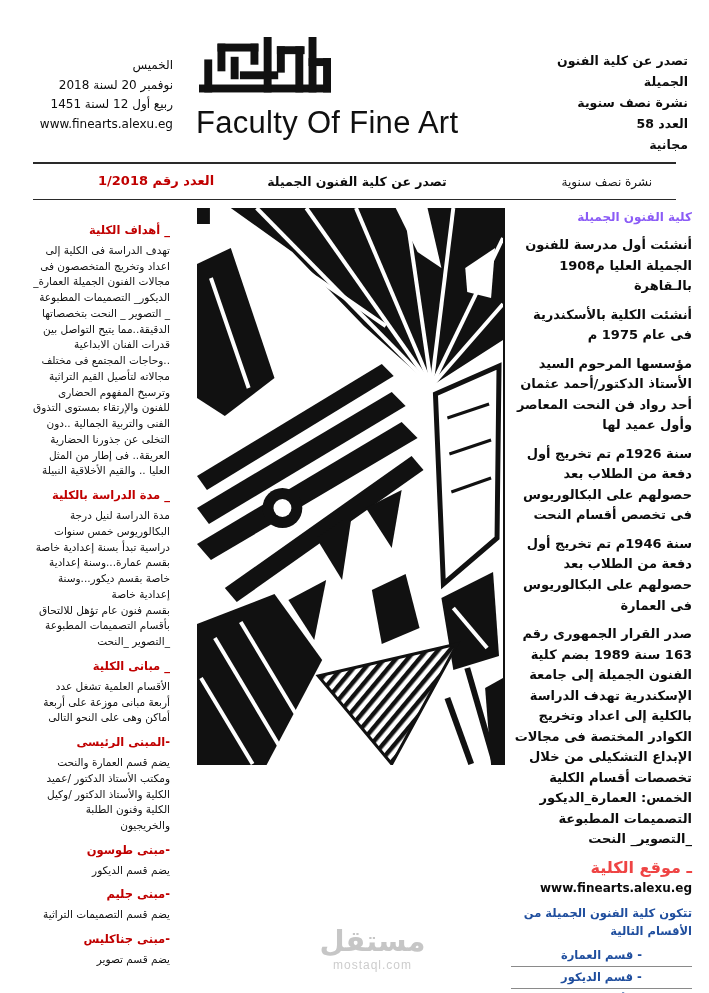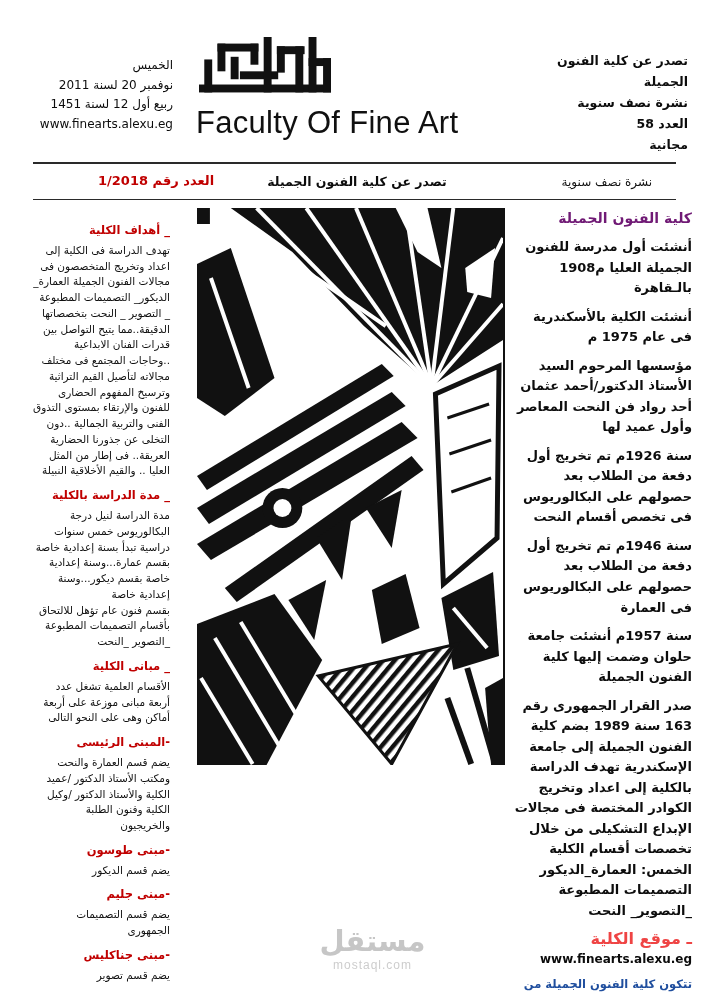--- a/index.html
+++ b/index.html
@@ -45,21 +45,21 @@
     font-size:10.5px; line-height:1.5; color:#101010; white-space:pre-line;
     margin-bottom:5px; text-align:right;
   }
 
   
   .artwork { position:absolute; top:208px; left:197px; width:308px; height:557px; border-right:2px solid #111; }
   .artwork svg { display:block; width:100%; height:100%; }
 
   
   .history-col { position:absolute; top:210px; left:511px; width:181px; text-align:right; }
-  .hist-title { color:#701a75; font-size:14px; font-weight:bold; margin-bottom:11px; }
+  .hist-title { color:#8b5cf6; font-size:12px; font-weight:bold; margin-bottom:11px; }
   .history-col .hp {
     font-size:13px; font-weight:bold; line-height:1.58; color:#0d0d0d;
     margin-bottom:8px; text-align:right;
   }
   .site-h { color:#ef4444; font-size:16px; font-weight:bold; margin:4px 0 4px; }
   .site-url { display:block; color:#0c0c0c; font-weight:bold; font-size:12px; text-decoration:none; margin-bottom:10px; }
   .dept-intro { color:#1f4e9e; font-size:11.5px; font-weight:bold; line-height:1.55; margin-bottom:4px; }
   .dept-list { list-style:none;text-align:center; }
   .dept-list li {
     color:#1f4e9e; font-size:11.5px; font-weight:bold;
@@ -72,21 +72,21 @@
   .wm-domain { font-size:12px; color:#cdcdcd; letter-spacing:1px; font-family:"Liberation Sans", sans-serif; }
 </style>
 </head>
 <body>
 
 <div class="page">
 
   <header>
     <div class="date-block" dir="rtl">
       <div>الخميس</div>
-      <div>نوفمبر 20 لسنة 2011</div>
+      <div>نوفمبر 20 لسنة 2018</div>
       <div>ربيع أول 12 لسنة 1451</div>
       <a href="#" class="url" dir="ltr">www.finearts.alexu.eg</a>
     </div>
 
     <svg class="kufic" viewBox="0 0 200 100" aria-hidden="true">
       <g fill="#111">
         <rect x="0" y="72" width="200" height="12"></rect>
         <rect x="8" y="34" width="12" height="50"></rect>
         <rect x="28" y="10" width="12" height="42"></rect>
         <rect x="28" y="10" width="62" height="12"></rect>
@@ -139,21 +139,21 @@
     <section class="sec">
       <h3>-المبنى الرئيسى</h3>
       <p>يضم قسم العمارة والنحت ومكتب الأستاذ الدكتور /عميد الكلية والأستاذ الدكتور /وكيل الكلية وفنون الطلبة والخريجيون</p>
     </section>
     <section class="sec">
       <h3>-مبنى طوسون</h3>
       <p>يضم قسم الديكور</p>
     </section>
     <section class="sec">
       <h3>-مبنى جليم</h3>
-      <p>يضم قسم التصميمات الجمهورى</p>
+      <p>يضم قسم التصميمات التراثية</p>
     </section>
     <section class="sec">
       <h3>-مبنى جناكليس</h3>
       <p>يضم قسم تصوير</p>
     </section>
   </aside>
 
   <section class="artwork">
     <svg viewBox="0 0 308 557" preserveAspectRatio="none" aria-hidden="true">
       <defs>
@@ -223,21 +223,20 @@
     </svg>
   </section>
 
   <aside class="history-col" dir="rtl">
     <h2 class="hist-title">كلية الفنون الجميلة</h2>
     <p class="hp">أنشئت أول مدرسة للفنون الجميلة العليا م1908 بالـقاهرة</p>
     <p class="hp">أنشئت الكلية بالأسكندرية فى عام 1975 م</p>
     <p class="hp">مؤسسها المرحوم السيد الأستاذ الدكتور/أحمد عثمان أحد رواد فن النحت المعاصر وأول عميد لها</p>
     <p class="hp">سنة 1926م تم تخريج أول دفعة من الطلاب بعد حصولهم على البكالوريوس فى تخصص أقسام النحت</p>
     <p class="hp">سنة 1946م تم تخريج أول دفعة من الطلاب بعد حصولهم على البكالوريوس فى العمارة</p>
-    <p class="hp">سنة 1957م أنشئت جامعة حلوان وضمت إليها كلية الفنون الجميلة</p>
     <p class="hp">صدر القرار الجمهورى رقم 163 سنة 1989 بضم كلية الفنون الجميلة إلى جامعة الإسكندرية تهدف الدراسة بالكلية إلى اعداد وتخريج الكوادر المختصة فى مجالات الإبداع التشكيلى من خلال تخصصات أقسام الكلية الخمس: العمارة_الديكور التصميمات المطبوعة _التصوير_ النحت</p>
 
     <h3 class="site-h">ـ موقع الكلية</h3>
     <a href="#" class="site-url" dir="ltr">www.finearts.alexu.eg</a>
 
     <p class="dept-intro">تتكون كلية الفنون الجميلة من الأقسام التالية</p>
     <ul class="dept-list">
       <li>- قسم العمارة</li>
       <li>- قسم الديكور</li>
       <li>- قسم الأخلاقية المطبوعة</li>

